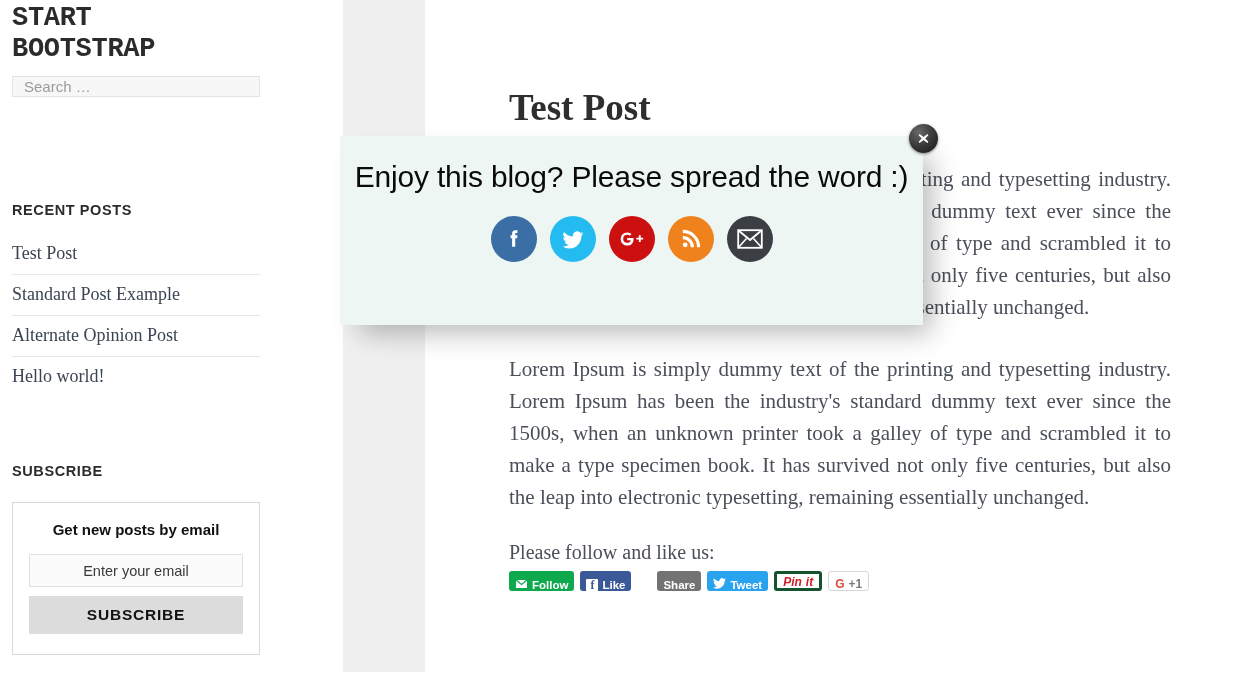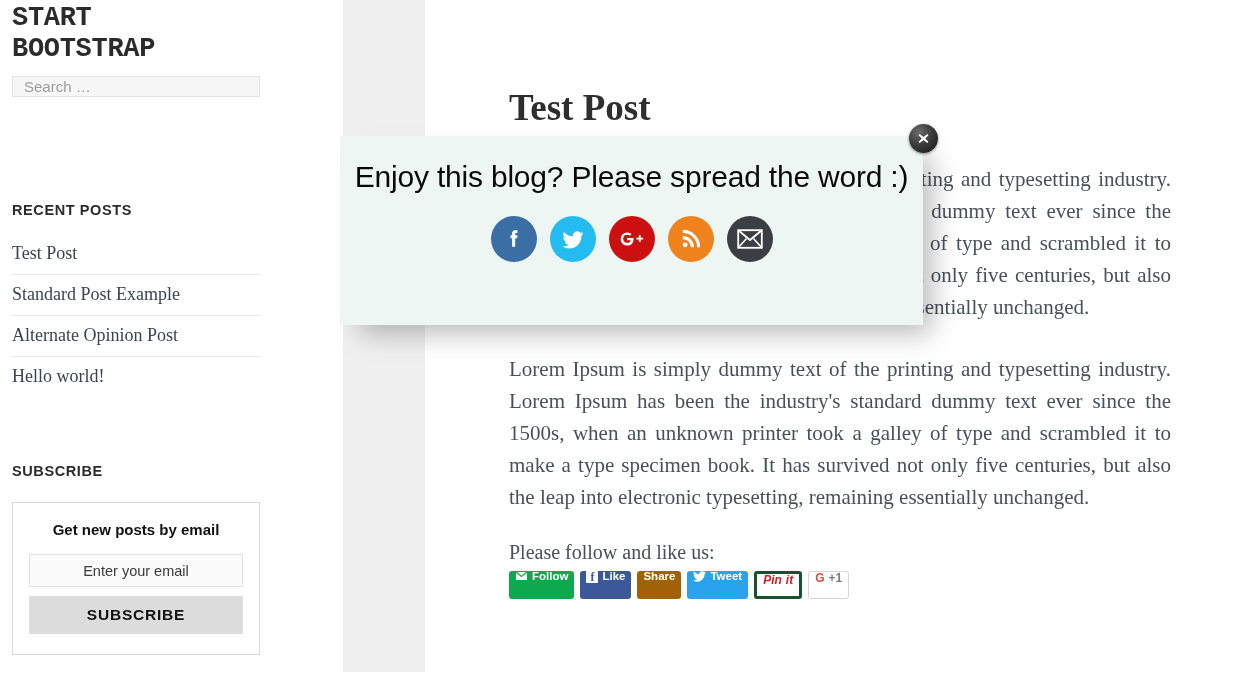--- a/index.html
+++ b/index.html
@@ -154,36 +154,36 @@
     margin-top: 28px;
   }
   .share-row {
     margin-top: 7px;
     display: flex;
     align-items: center;
     gap: 6px;
   }
   .sbtn {
     display: inline-flex;
-    align-items: flex-start;
+    align-items: flex-end;
     gap: 4px;
-    height: 28px;
+    height: 20px;
     padding: 0 6px;
     border-radius: 3px;
     font-family: "Liberation Sans", sans-serif;
     font-size: 11.5px;
     font-weight: bold;
     color: #ffffff;
     cursor: pointer;
     white-space: nowrap;
     line-height: 1;
   }
   .sbtn-follow { background: #0ea94c; }
   .sbtn-like   { background: #3b5998; }
-  .sbtn-share  { background: #a16207; }
+  .sbtn-share  { background: #737373; margin-left: 20px; }
   .sbtn-tweet  { background: #2aa3ef; }
   .sbtn-pin {
     background: #ffffff;
     border: 3px solid #14532d;
     color: #cb2027;
     font-style: italic;
     font-size: 12px;
   }
   .sbtn-gplus {
     background: #ffffff;

